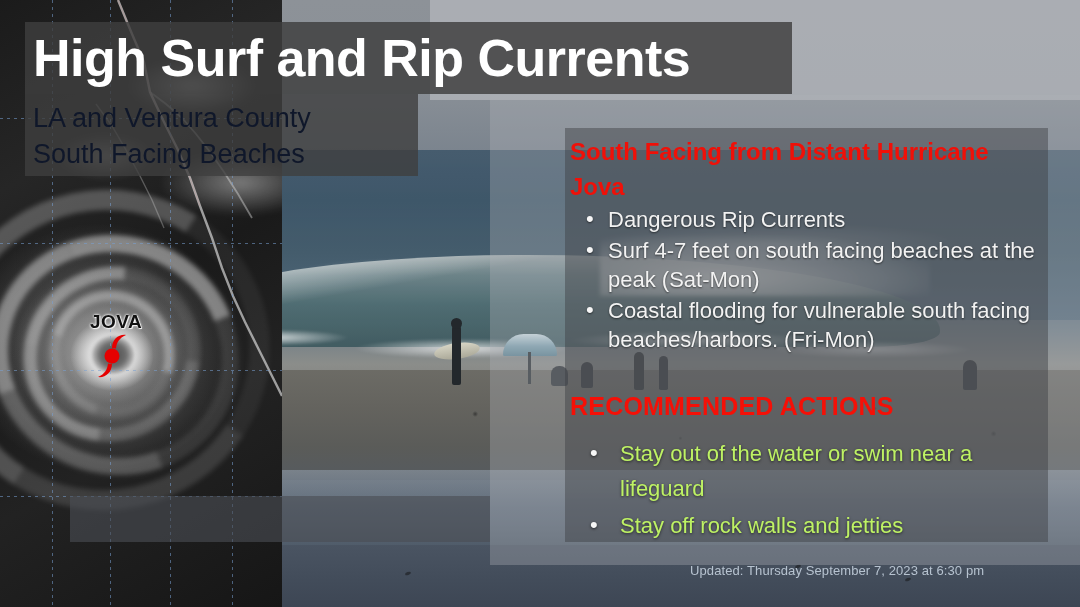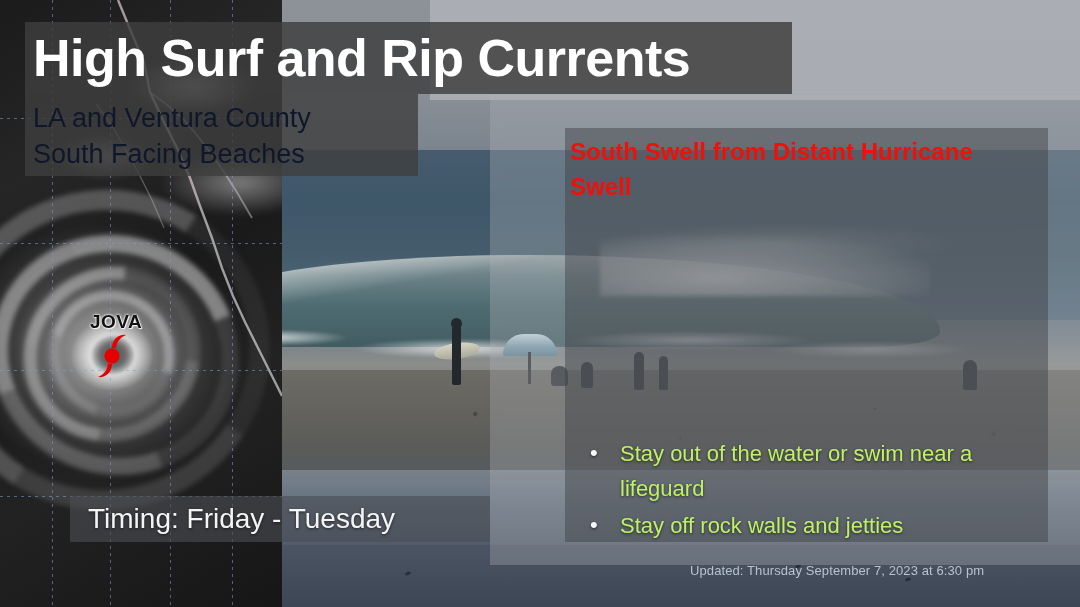--- a/index.html
+++ b/index.html
@@ -332,26 +332,31 @@
   <div class="right-box"></div>
   <div class="timing-box"></div>
 
   <div class="title-text">High Surf and Rip Currents</div>
 
   <div class="subtitle-text">
     <div>LA and Ventura County</div>
     <div>South Facing Beaches</div>
   </div>
 
-  <div class="rb-heading">South Swell from Distant Hurricane Swell</div>
-
-
+  <div class="rb-heading">South Facing from Distant Hurricane Jova</div>
+
+  <ul class="bullets">
+    <li>Dangerous Rip Currents</li>
+    <li>Surf 4-7 feet on south facing beaches at the peak (Sat-Mon)</li>
+    <li>Coastal flooding for vulnerable south facing beaches/harbors. (Fri-Mon)</li>
+  </ul>
+
+  <div class="ra-heading">RECOMMENDED ACTIONS</div>
 
   <ul class="bullets2">
     <li>Stay out of the water or swim near a lifeguard</li>
     <li>Stay off rock walls and jetties</li>
   </ul>
 
-  <div class="timing-text">Timing: Friday - Tuesday</div>
 
   <div class="updated-text">Updated: Thursday September 7, 2023 at 6:30 pm</div>
 
 </div>
 
 </body></html>

